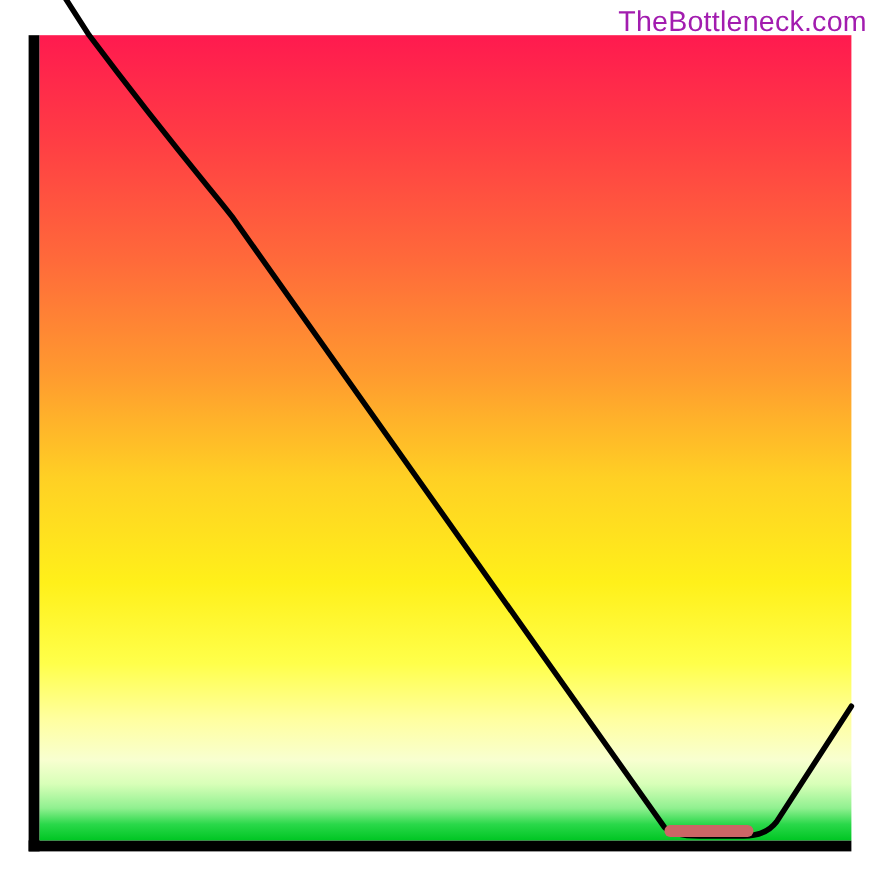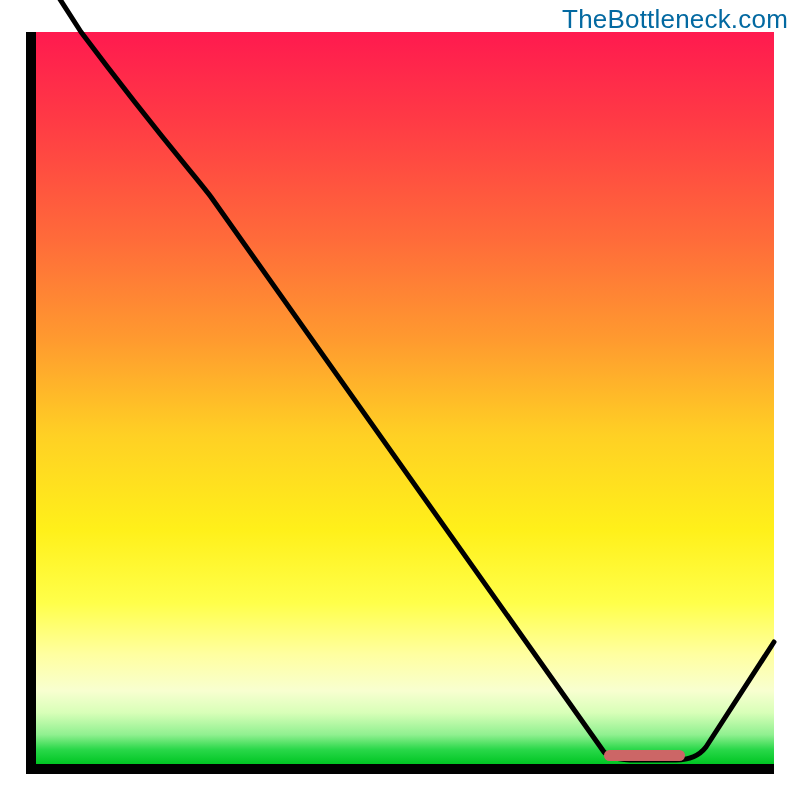--- a/index.html
+++ b/index.html
@@ -15,21 +15,21 @@
     position: relative;
     width: 800px;
     height: 800px;
   }
   .watermark {
     position: absolute;
     top: 4px;
     right: 12px;
     font-size: 26px;
     font-weight: 400;
-    color: #0369a1;
+    color: #a21caf;
     letter-spacing: 0.2px;
   }
   .plot-frame {
     position: absolute;
     left: 26px;
     top: 32px;
     width: 748px;
     height: 742px;
     border-left: 10px solid #000;
     border-bottom: 10px solid #000;

